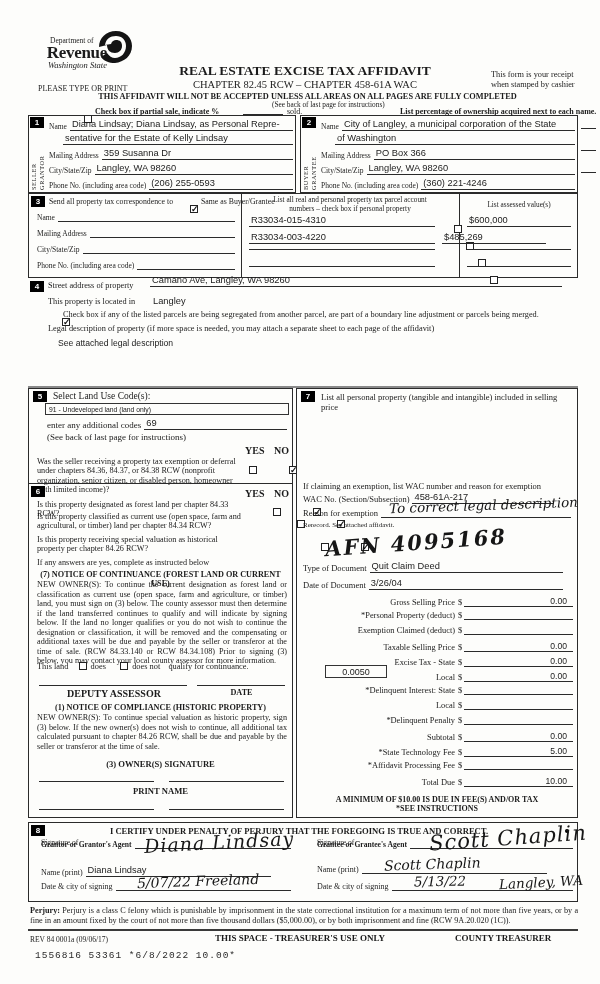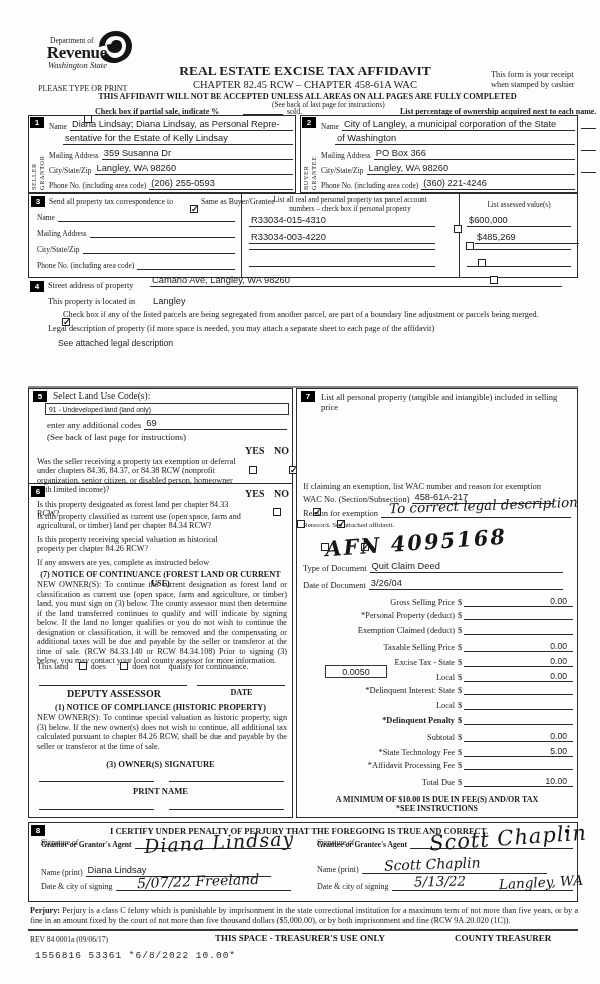--- a/index.html
+++ b/index.html
@@ -166,21 +166,21 @@
     </div>
     <span class="abs cb" style="left:413px;top:58px;"></span>
     <div class="frow" style="left:220px;top:72px;width:186px;">
       <span class="fval"></span>
     </div>
     <span class="abs cb" style="left:413px;top:75px;"></span>
     <div class="abs ctr" style="left:432px;top:6px;width:116px;font-size:7.3px;">List assessed value(s)</div>
     <div class="frow" style="left:438px;top:21px;width:104px;">
       <span class="fval">$600,000</span>
     </div>
-    <div class="frow" style="left:446px;top:38px;width:104px;justify-content:center;">
+    <div class="frow" style="left:413px;top:38px;width:104px;justify-content:center;">
       <span class="fval">$485,269</span>
     </div>
     <div class="frow" style="left:438px;top:55px;width:104px;">
       <span class="fval"></span>
     </div>
     <div class="frow" style="left:438px;top:72px;width:104px;">
       <span class="fval"></span>
     </div>
   </div>
 
@@ -315,21 +315,21 @@
     <div class="fee" style="top:297px;">
       <span class="lab">*Delinquent Interest: State</span>
         <span class="dol">$</span>
         <span class="amt"></span>
     </div>
     <div class="fee" style="top:312px;">
       <span class="lab">Local</span>
         <span class="dol">$</span>
         <span class="amt"></span>
     </div>
-    <div class="fee" style="top:327px;font-weight:bold;">
+    <div class="fee" style="top:327px;">
       <span class="lab">*Delinquent Penalty</span>
         <span class="dol">$</span>
         <span class="amt"></span>
     </div>
     <div class="fee" style="top:342px;">
       <span class="lab">Subtotal</span>
         <span class="dol">$</span>
         <span class="amt">0.00</span>
     </div>
     <div class="fee" style="top:357px;">

